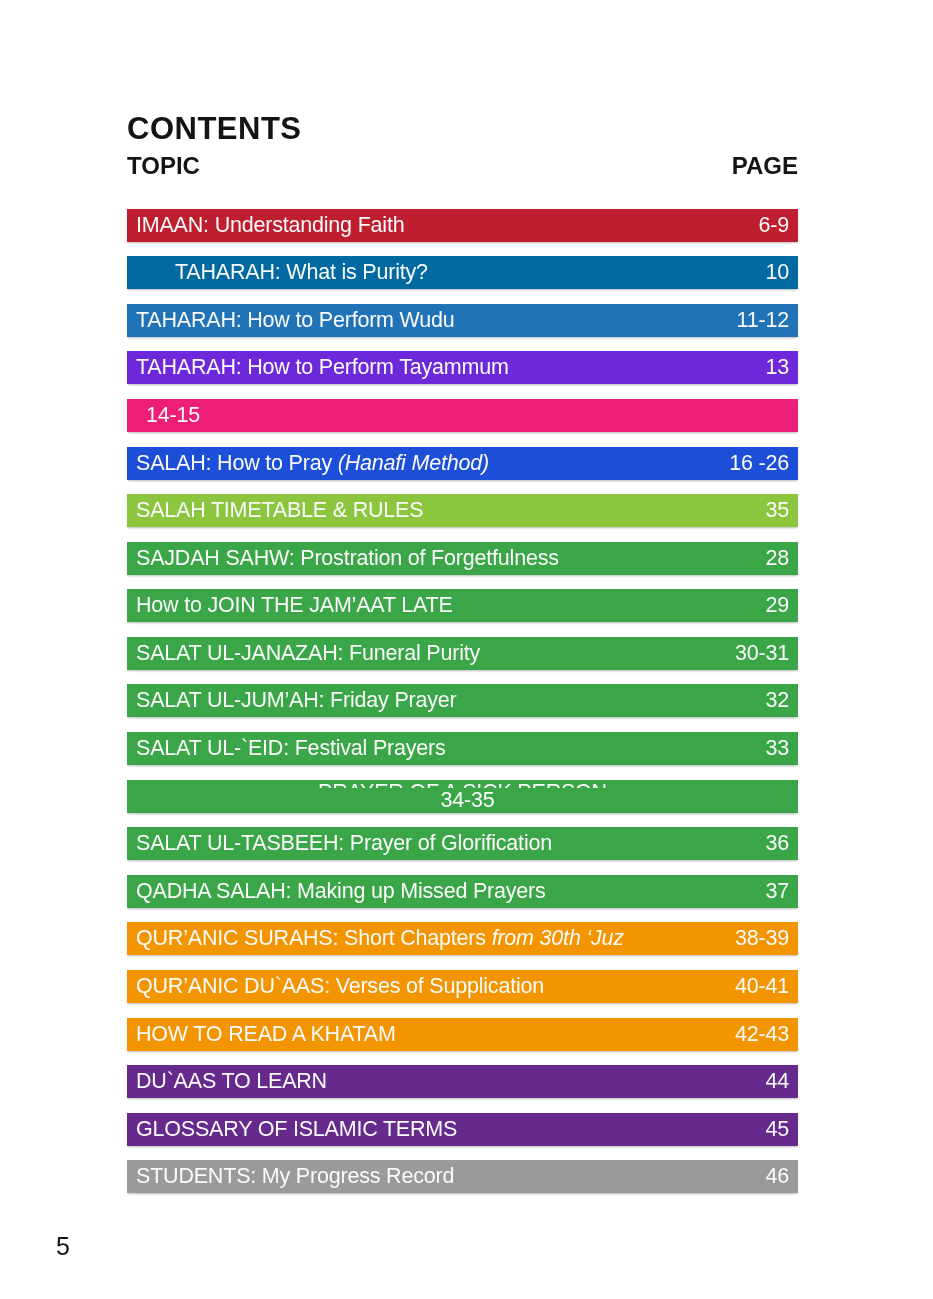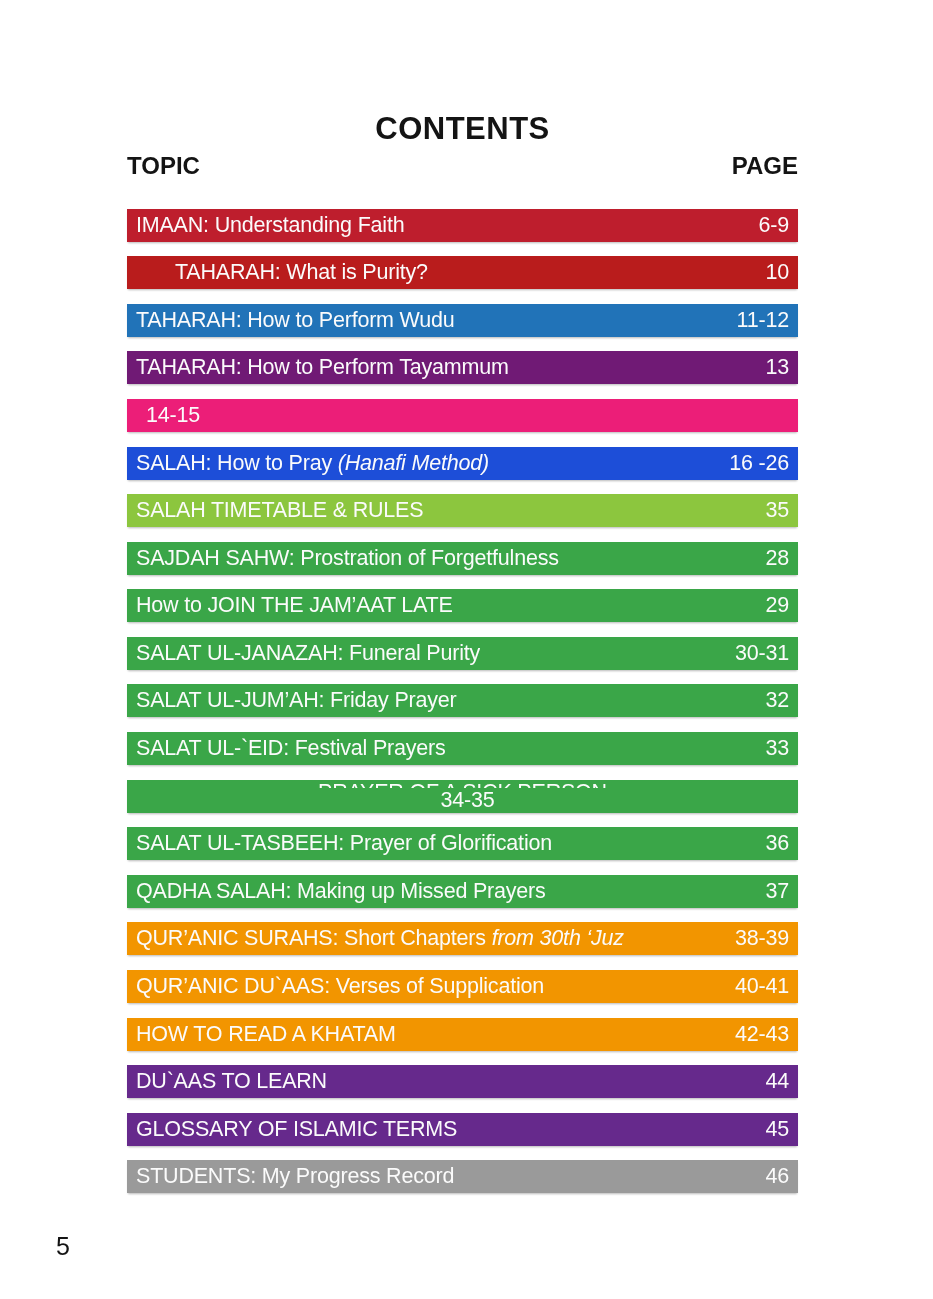--- a/index.html
+++ b/index.html
@@ -10,21 +10,20 @@
     position: relative;
     overflow: hidden;
   }
   .content {
     position: absolute;
     left: 127px; top: 0;
     width: 671px;
   }
   .page-title {
     margin: 110px 0 0 0;
-    text-align: center;
     font-size: 31px;
     font-weight: bold;
     color: #141414;
     letter-spacing: 0.5px;
     line-height: 1.25;
   }
   .cols-header {
     display: flex;
     justify-content: space-between;
     align-items: baseline;
@@ -66,31 +65,31 @@
   <div class="cols-header">
     <span>TOPIC</span>
     <span>PAGE</span>
   </div>
   <div class="toc">
   <div class="toc-row" style="background: rgb(190, 30, 45);">
     <span class="toc-label"><span>IMAAN: Understanding Faith</span><i></i></span>
     <span class="toc-pages">6-9</span>
   </div>
 
-  <div class="toc-row" style="background: #b91c1c; padding-left: 48px;">
+  <div class="toc-row" style="background: #0369a1; padding-left: 48px;">
     <span class="toc-label"><span>TAHARAH: What is Purity?</span><i></i></span>
     <span class="toc-pages">10</span>
   </div>
 
   <div class="toc-row" style="background: rgb(33, 115, 184);">
     <span class="toc-label"><span>TAHARAH: How to Perform Wudu</span><i></i></span>
     <span class="toc-pages">11-12</span>
   </div>
 
-  <div class="toc-row" style="background: #701a75;">
+  <div class="toc-row" style="background: #6d28d9;">
     <span class="toc-label"><span>TAHARAH: How to Perform Tayammum</span><i></i></span>
     <span class="toc-pages">13</span>
   </div>
 
   <div class="toc-row" style="background: rgb(236, 30, 120);">
     <span class="toc-pages">14-15</span>
   </div>
 
   <div class="toc-row" style="background: #1d4ed8; gap: 35px;">
     <span class="toc-label"><span>SALAH: How to Pray </span><i>(Hanafi Method)</i></span>

